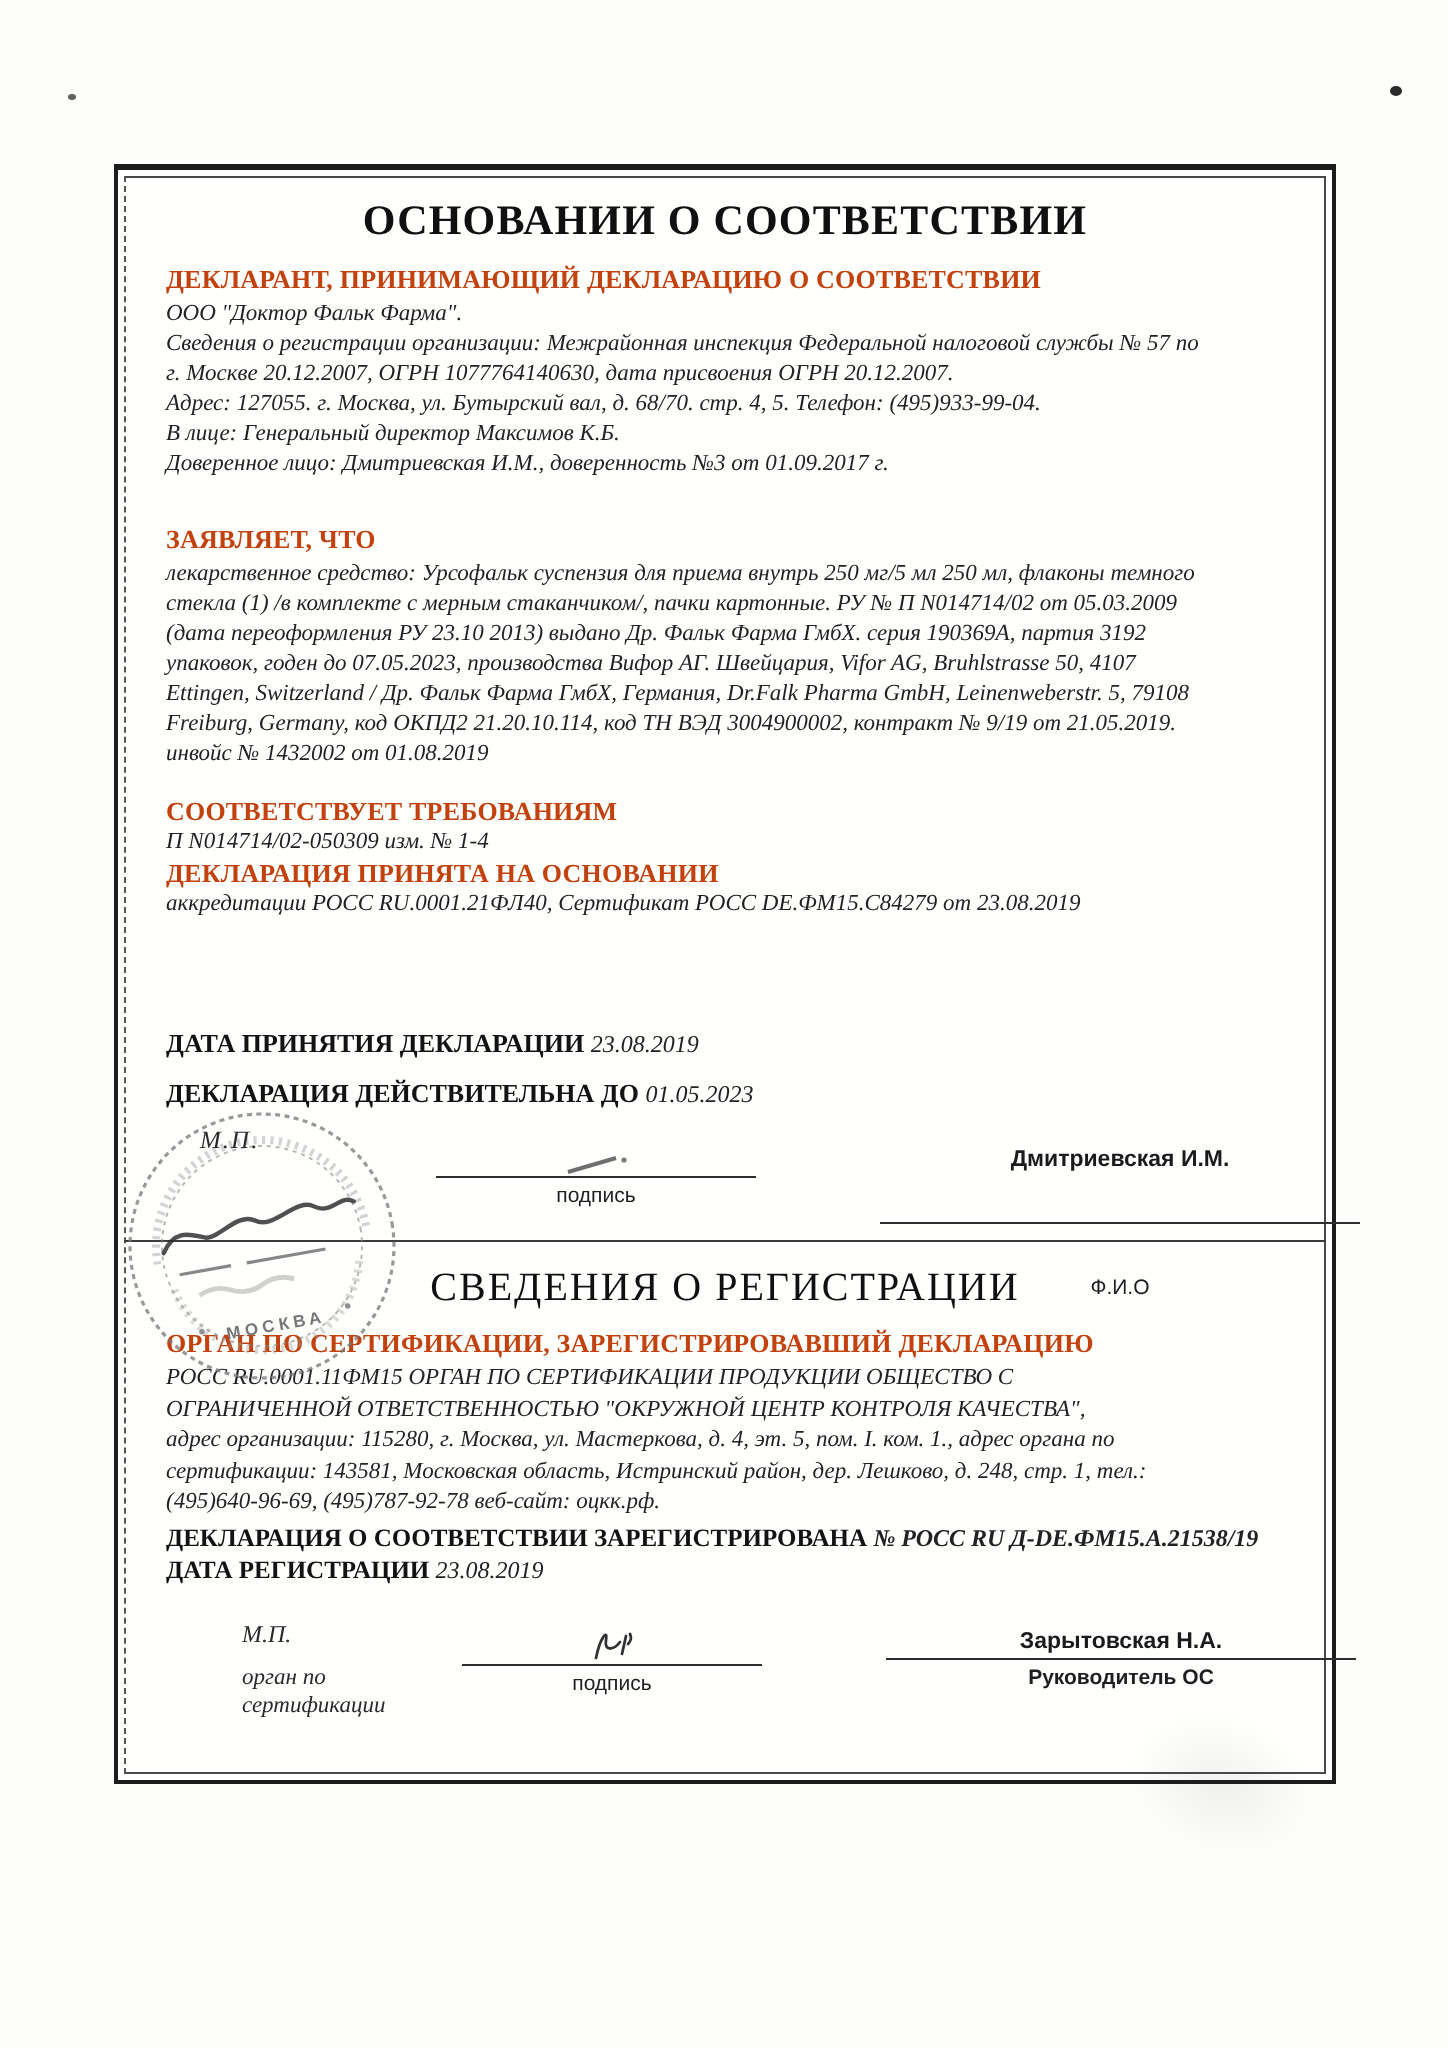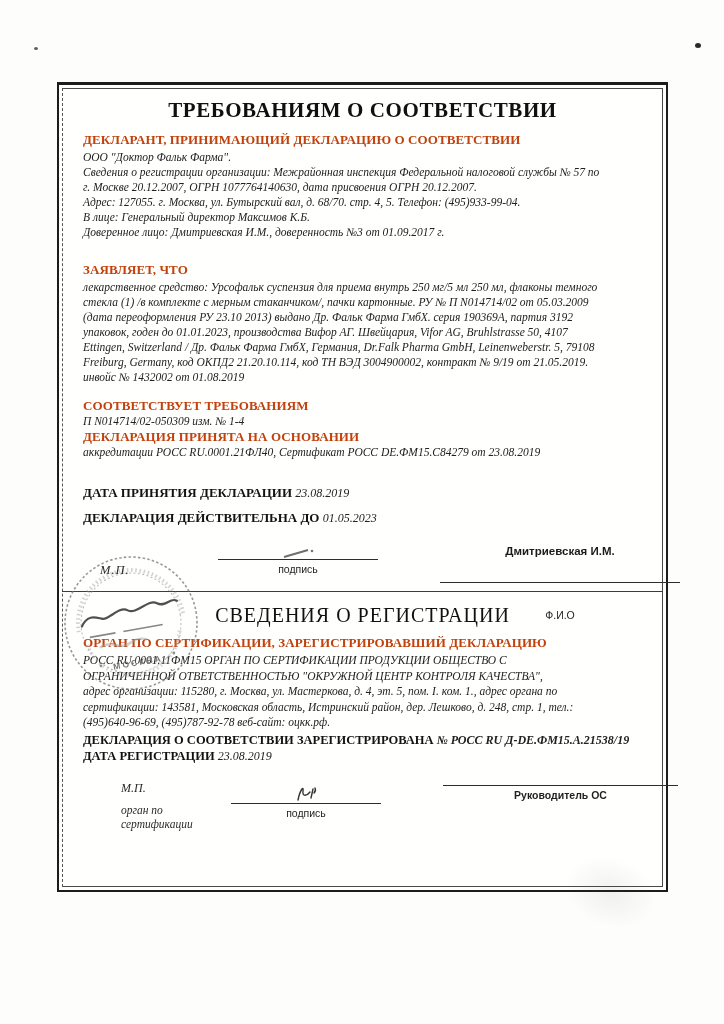--- a/index.html
+++ b/index.html
@@ -40,21 +40,21 @@
   .h-complies{margin-top:13px;}
   .lines{margin-top:2px;}
   .bline{
     font-style:italic;font-size:11.5px;line-height:15px;white-space:nowrap;color:#222;
   }
   .reg-lines .bline{line-height:15.5px;}
   .kv{font-size:13px;line-height:17px;white-space:nowrap;}
   .kv .k{font-weight:bold;color:#131313;}
   .kv .v{font-style:italic;font-size:12px;color:#222;}
   .kv .v.bi{font-weight:bold;margin-top:24px;}
-  .kv-accepted{margin-top:24px;}
+  .kv-accepted{margin-top:53px;}
   .kv-valid{margin-top:7px;}
   .kv-registered{margin-top:1px;font-size:12.5px;line-height:16px;}
   .kv-regdate{font-size:12.5px;line-height:16px;}
   .divider{margin:6px -21px 0 -21px;border-top:1.5px solid #3c3c3c;}
   
   .sig-row{display:flex;align-items:flex-start;}
   .sig-row1{margin-top:12px;height:46px;}
   .sig-row2{margin-top:17px;height:62px;}
   .sig-col{display:flex;flex-direction:column;}
   .sig-line{border-bottom:1.5px solid #2d2d2d;width:100%;}
@@ -94,38 +94,38 @@
 </head>
 <body>
 
 <div>
   <div class="speck speck1"></div>
   <div class="speck speck2"></div>
 
   <div class="doc">
     <div class="doc-inner">
 
-      <h1 class="doc-title">ТРЕБОВАНИЯМ О СООТВЕТСТВИИ</h1>
+      <h1 class="doc-title">ОСНОВАНИИ О СООТВЕТСТВИИ</h1>
 
       <div class="sec-heading h-declarant">ДЕКЛАРАНТ, ПРИНИМАЮЩИЙ ДЕКЛАРАЦИЮ О СООТВЕТСТВИИ</div>
       <div class="lines">
         <div class="bline">ООО "Доктор Фальк Фарма".</div>
         <div class="bline">Сведения о регистрации организации: Межрайонная инспекция Федеральной налоговой службы № 57 по</div>
         <div class="bline">г. Москве 20.12.2007, ОГРН 1077764140630, дата присвоения ОГРН 20.12.2007.</div>
         <div class="bline">Адрес: 127055. г. Москва, ул. Бутырский вал, д. 68/70. стр. 4, 5. Телефон: (495)933-99-04.</div>
         <div class="bline">В лице: Генеральный директор Максимов К.Б.</div>
         <div class="bline">Доверенное лицо: Дмитриевская И.М., доверенность №3 от 01.09.2017 г.</div>
       </div>
 
       <div class="sec-heading h-declares">ЗАЯВЛЯЕТ, ЧТО</div>
       <div class="lines">
         <div class="bline">лекарственное средство: Урсофальк суспензия для приема внутрь 250 мг/5 мл 250 мл, флаконы темного</div>
         <div class="bline">стекла (1) /в комплекте с мерным стаканчиком/, пачки картонные. РУ № П N014714/02 от 05.03.2009</div>
         <div class="bline">(дата переоформления РУ 23.10 2013) выдано Др. Фальк Фарма ГмбХ. серия 190369А, партия 3192</div>
-        <div class="bline">упаковок, годен до 01.01.2023, производства Вифор АГ. Швейцария, Vifor AG, Bruhlstrasse 50, 4107</div>
+        <div class="bline">упаковок, годен до 07.05.2023, производства Вифор АГ. Швейцария, Vifor AG, Bruhlstrasse 50, 4107</div>
         <div class="bline">Ettingen, Switzerland / Др. Фальк Фарма ГмбХ, Германия, Dr.Falk Pharma GmbH, Leinenweberstr. 5, 79108</div>
         <div class="bline">Freiburg, Germany, код ОКПД2 21.20.10.114, код ТН ВЭД 3004900002, контракт № 9/19 от 21.05.2019.</div>
         <div class="bline">инвойс № 1432002 от 01.08.2019</div>
       </div>
 
       <div class="sec-heading h-complies">СООТВЕТСТВУЕТ ТРЕБОВАНИЯМ</div>
       <div class="bline">П N014714/02-050309 изм. № 1-4</div>
 
       <div class="sec-heading">ДЕКЛАРАЦИЯ ПРИНЯТА НА ОСНОВАНИИ</div>
       <div>
@@ -195,20 +195,21 @@
         <div class="sig-col s2-sign">
           <div class="markbox">
             <svg width="30" height="20" viewBox="0 0 30 20">
               <path d="M7,17 C9,7 13,2 12,8 C11,14 16,13 19,9 M22,6 L20,15 M24,5 C25,7 24,9 23,10" stroke="#333" stroke-width="1.4" fill="none" stroke-linecap="round"></path>
             </svg>
           </div>
           <div class="sig-line"></div>
           <div class="sig-caption">подпись</div>
         </div>
         <div class="sig-col s2-name">
+          <div class="sig-name">Зарытовская Н.А.</div>
           <div class="sig-line"></div>
           <div class="sig-caption" style="font-weight:bold;">Руководитель ОС</div>
         </div>
       </div>
 
       <div class="residue"></div>
     </div>
 
     <div class="stamp">
       <svg width="142" height="142" viewBox="0 0 142 142" style="transform:rotate(-10deg);">

